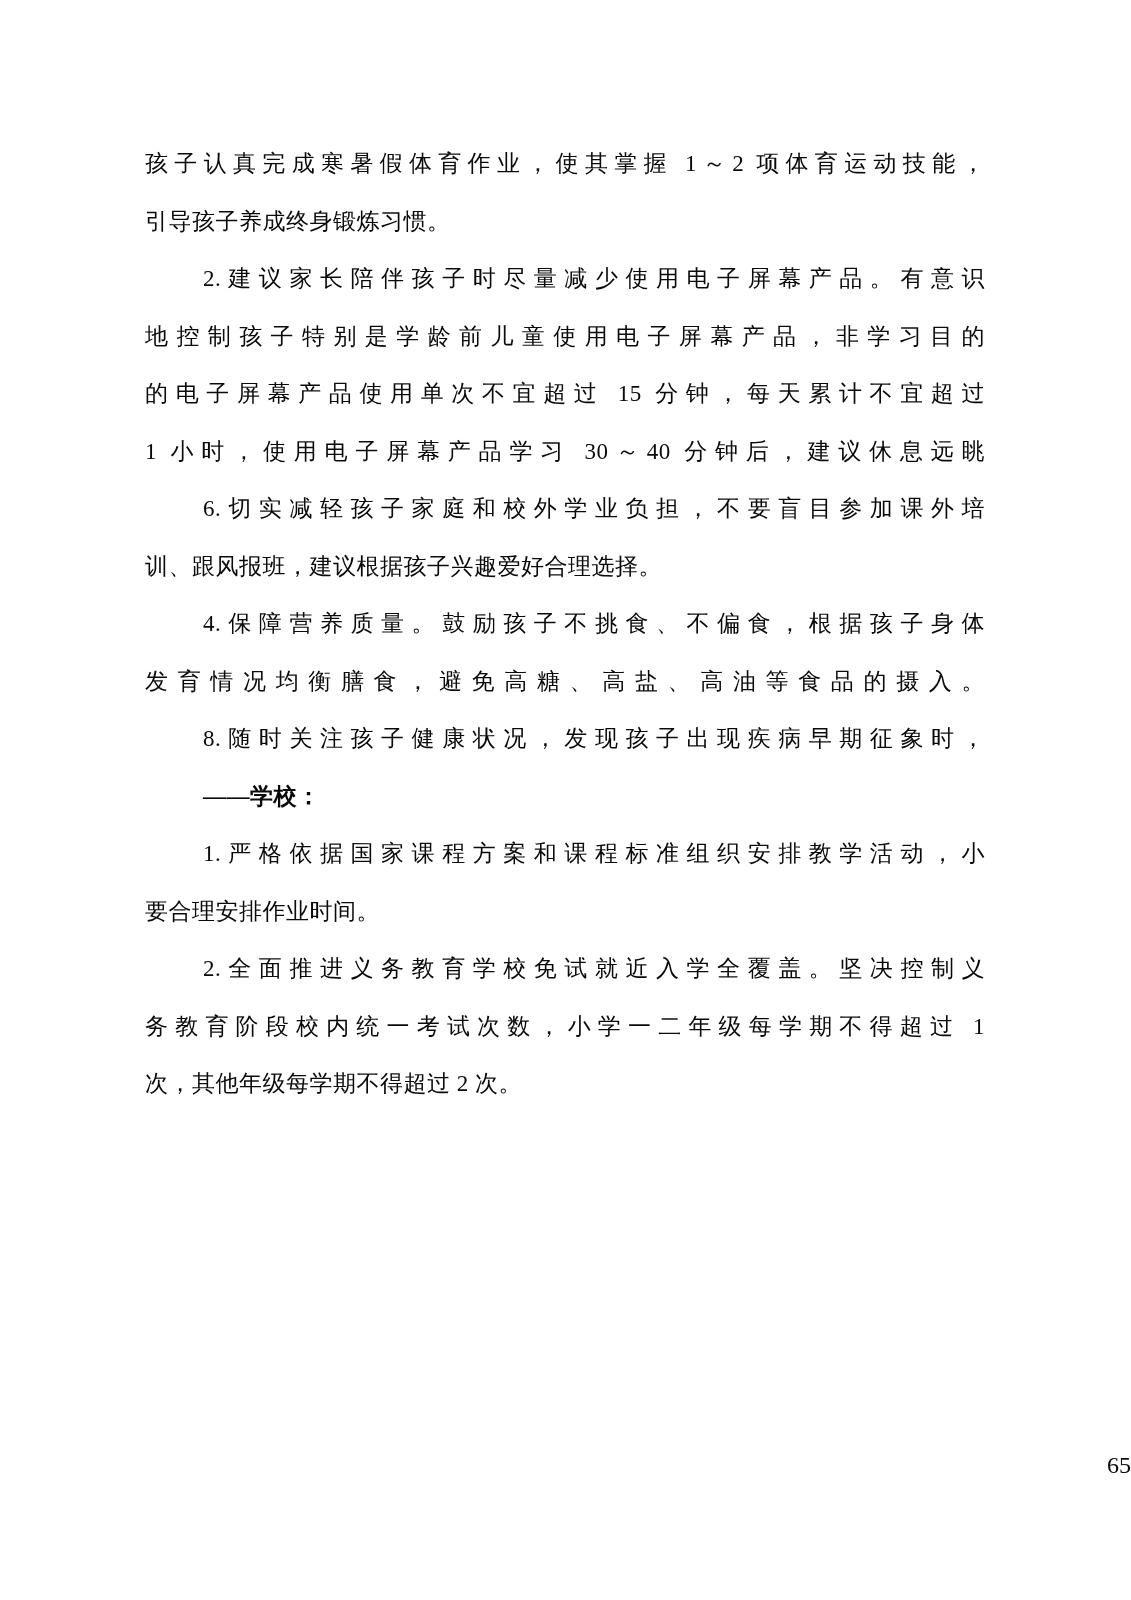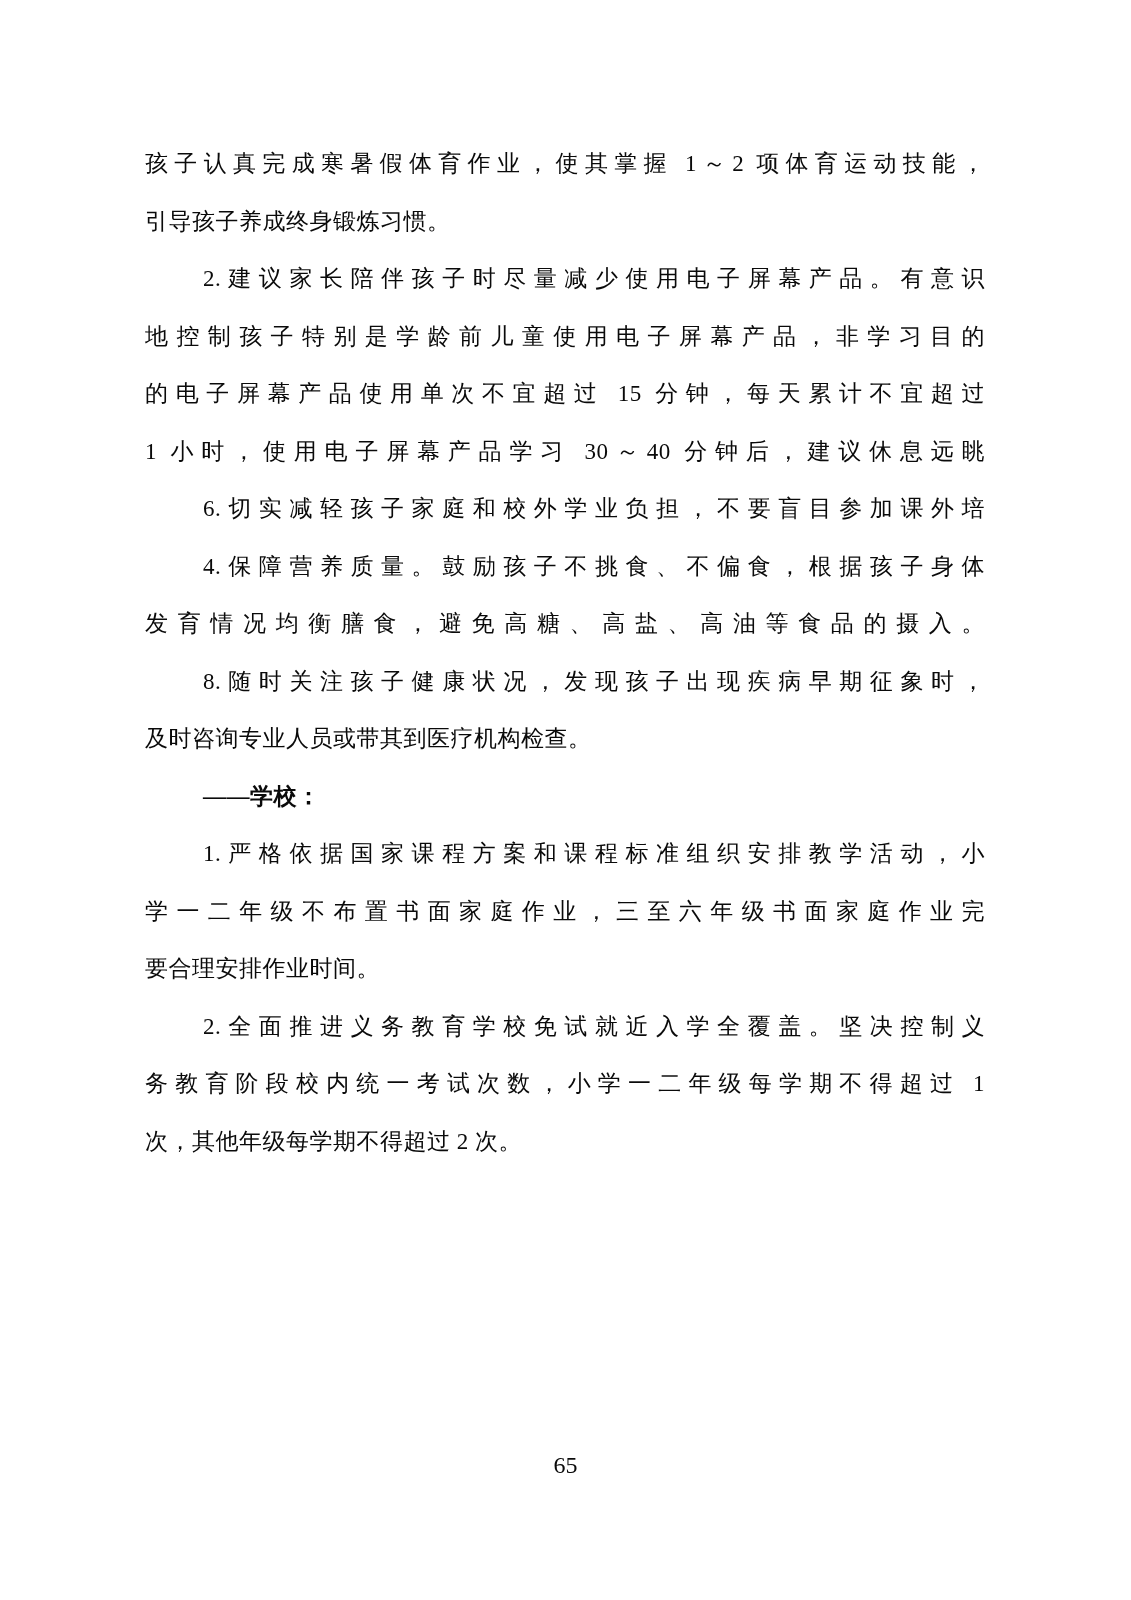--- a/index.html
+++ b/index.html
@@ -37,42 +37,41 @@
     text-justify: inter-character;
   }
   .line.bold {
     font-weight: bold;
   }
   .pagenum {
     position: absolute;
     top: 1452px;
     left: 0;
     width: 100%;
-    text-align: center;
+    text-align: right;
     font-size: 24px;
     color: #0a0a0a;
   }
 </style>
 </head>
 <body>
 
 <div class="doc">
     <div class="line justify">孩子认真完成寒暑假体育作业，使其掌握 1～2 项体育运动技能，</div>
     <div class="line">引导孩子养成终身锻炼习惯。</div>
     <div class="line indent justify">2.建议家长陪伴孩子时尽量减少使用电子屏幕产品。有意识</div>
     <div class="line justify">地控制孩子特别是学龄前儿童使用电子屏幕产品，非学习目的</div>
     <div class="line justify">的电子屏幕产品使用单次不宜超过 15 分钟，每天累计不宜超过</div>
     <div class="line justify">1 小时，使用电子屏幕产品学习 30～40 分钟后，建议休息远眺</div>
     <div class="line indent justify">6.切实减轻孩子家庭和校外学业负担，不要盲目参加课外培</div>
+    <div class="line">训、跟风报班，建议根据孩子兴趣爱好合理选择。</div>
     <div class="line indent justify">4.保障营养质量。鼓励孩子不挑食、不偏食，根据孩子身体</div>
     <div class="line justify">发育情况均衡膳食，避免高糖、高盐、高油等食品的摄入。</div>
     <div class="line indent justify">8.随时关注孩子健康状况，发现孩子出现疾病早期征象时，</div>
-    <div class="line">及时咨询专业人员或带其到医疗机构检查。</div>
     <div class="line indent bold">——学校：</div>
     <div class="line indent justify">1.严格依据国家课程方案和课程标准组织安排教学活动，小</div>
-    <div class="line justify">学一二年级不布置书面家庭作业，三至六年级书面家庭作业完</div>
     <div class="line">要合理安排作业时间。</div>
     <div class="line indent justify">2.全面推进义务教育学校免试就近入学全覆盖。坚决控制义</div>
     <div class="line justify">务教育阶段校内统一考试次数，小学一二年级每学期不得超过 1</div>
     <div class="line">次，其他年级每学期不得超过 2 次。</div>
   </div>
 
 <div class="pagenum">65</div>
 
 </body></html>

